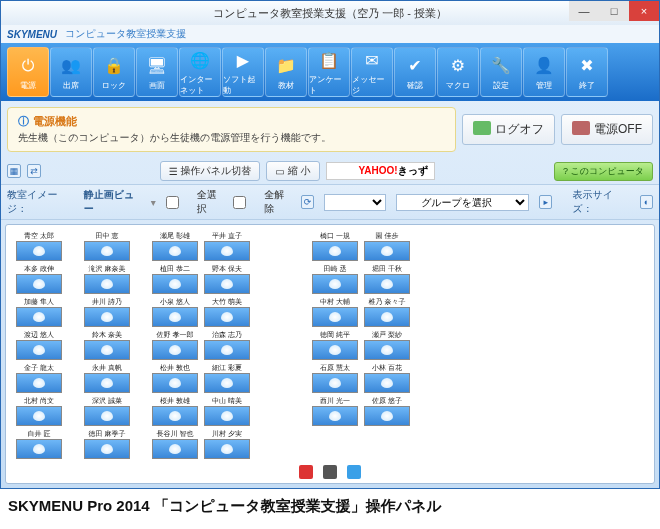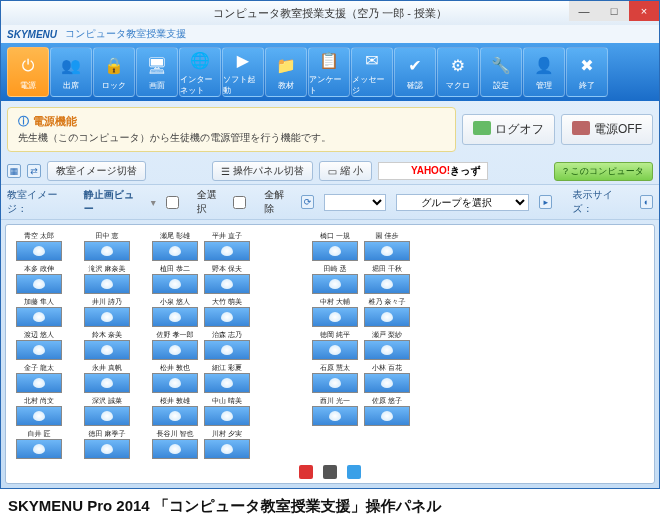--- a/index.html
+++ b/index.html
@@ -141,21 +141,20 @@
     </div>
     <div class="side-btn">
       <span class="side-ic off"></span>
       <span>電源OFF</span>
     </div>
   </div>
 
   <div class="ctrl-bar">
     <span class="small-ic">▦</span>
     <span class="small-ic">⇄</span>
-    <span class="ctrl-btn">教室イメージ切替</span>
     <span class="spacer"></span>
     <span class="ctrl-btn">
       <span>☰</span>
       <span>操作パネル切替</span>
     </span>
     <span class="ctrl-btn">
       <span>▭</span>
       <span>縮 小</span>
     </span>
     <span class="yahoo">

